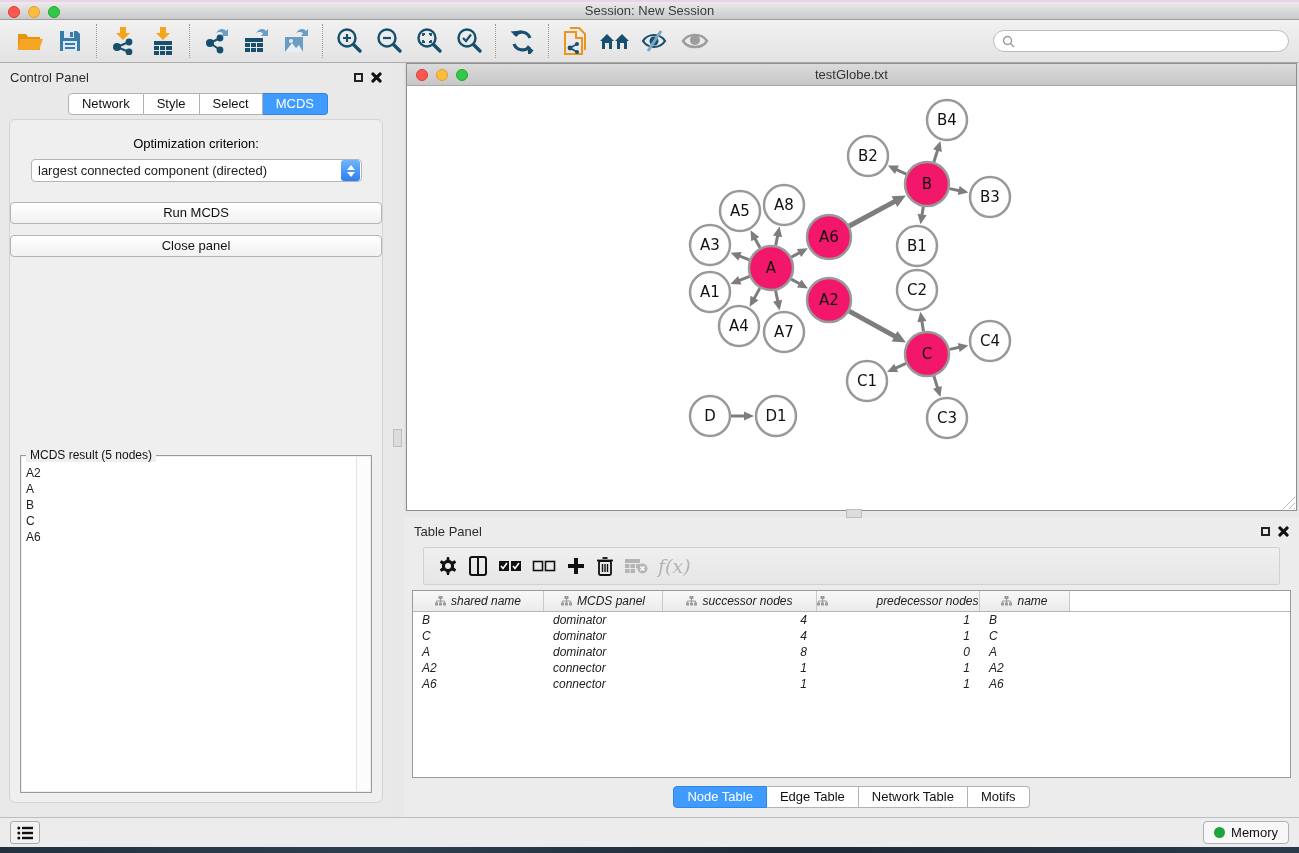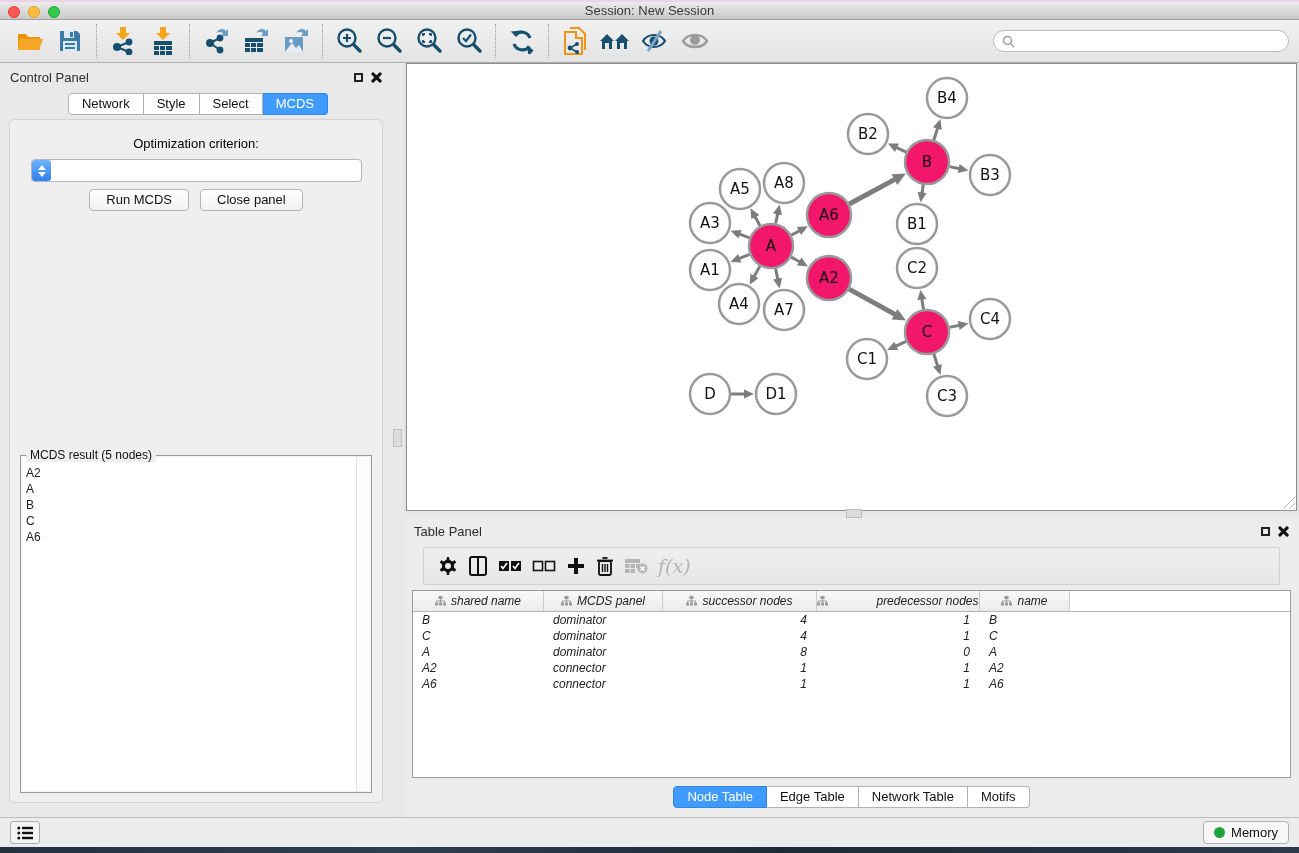--- a/index.html
+++ b/index.html
@@ -45,21 +45,21 @@
   .cp-inner { flex:1; margin:4px 9px 14px; background:#efefef; border:1px solid #d4d4d4; border-radius:6px;
     display:flex; flex-direction:column; padding-top:16px; min-height:0; }
   .opt-label { text-align:center; font-size:13px; color:#000000; }
   .combo { margin:8px 20px 0 21px; height:23px; background:#fff; border:1px solid #b5b5b5; border-radius:4px;
     display:flex; align-items:center; position:relative; }
   .combo-text { flex:1; font-size:13px; padding:0 6px; white-space:nowrap; overflow:hidden; }
   .combo-stepper { width:19px; height:21px; border-radius:3px; background:linear-gradient(#6fb5fd,#2f7ef0);
     margin-right:1px; display:flex; flex-direction:column; align-items:center; justify-content:center; gap:2px; }
   .combo-stepper .up { width:0; height:0; border-left:4px solid transparent; border-right:4px solid transparent; border-bottom:5px solid #fff; }
   .combo-stepper .down { width:0; height:0; border-left:4px solid transparent; border-right:4px solid transparent; border-top:5px solid #fff; }
-  .btn-row { display:flex; justify-content:center; gap:11px; margin-top:7px; }
+  .btn-row { display:flex; justify-content:center; gap:11px; margin-top:20px;flex-direction:column; }
   .pushbtn { font-size:13px; color:#111; background:linear-gradient(#ffffff,#f1f1f1); border:1px solid #b4b4b4;
     border-radius:4px; padding:2px 16px 3px; height:22px; }
   .cp-spacer { flex:1; }
   .resultbox { margin:0 10px 9px; height:338px; border:1px solid #9a9a9a; position:relative; padding:1px; flex:none; background:#efefef; }
   .resultbox-legend { position:absolute; top:-8px; left:5px; background:#efefef; padding:0 4px; font-size:12px; color:#111; }
   .result-list { width:100%; height:100%; background:#fff; display:flex; }
   .result-items { flex:1; padding:8px 4px 0; font-size:12px; line-height:16px; }
   .result-scroll { width:14px; background:#fcfcfc; border-left:1px solid #e2e2e2; }
 
   
@@ -283,20 +283,21 @@
       </div>
       <div class="tabs-row" id="cp-tabs">
           <div class="tab">Network</div>
           <div class="tab">Style</div>
           <div class="tab">Select</div>
           <div class="tab active">MCDS</div>
         </div>
       <div class="cp-inner">
         <div class="opt-label">Optimization criterion:</div>
         <div class="combo">
+          <span class="combo-text">largest connected component (directed)</span>
           <span class="combo-stepper">
               <span class="up"></span>
               <span class="down"></span>
             </span>
         </div>
         <div class="btn-row">
           <button class="pushbtn">Run MCDS</button>
           <button class="pushbtn">Close panel</button>
         </div>
         <div class="cp-spacer"></div>
@@ -316,20 +317,28 @@
       </div>
     </div>
 
     <div class="v-divider">
         <div class="grip"></div>
       </div>
 
     <div class="right-area">
 
       <div class="network-window">
+        <div class="net-titlebar">
+          <div class="lights">
+            <div class="light red"></div>
+            <div class="light yellow"></div>
+            <div class="light green"></div>
+          </div>
+          <div class="net-title">testGlobe.txt</div>
+        </div>
         <div class="net-canvas">
           <svg id="graph-svg" width="889" height="424">
               <line x1="353.01124522107034" y1="161.7948702451939" x2="347.8109303542095" y2="152.2330009738691" stroke="#7d7d7d" stroke-width="3"></line>
               <polygon points="343.51098283201964,144.32664585242324 352.3297282520807,150.91373392046606 344.24767635015826,155.3092358320379" fill="#7d7d7d"></polygon>
               <line x1="368.64810516074095" y1="159.47456729794757" x2="370.7351626094361" y2="149.36036581580979" stroke="#7d7d7d" stroke-width="3"></line>
               <polygon points="372.5539863679869,140.54606606283275 375.0381576211187,151.26935348717765 366.0279845402977,149.41011142288127" fill="#7d7d7d"></polygon>
               <line x1="342.4789624129428" y1="173.88551041799482" x2="332.0066158782075" y2="169.9369207409635" stroke="#7d7d7d" stroke-width="3"></line>
               <polygon points="323.5853403006634,166.76168568713538 334.56521108100236,165.98551711842185 331.3194152482003,174.59393215324474" fill="#7d7d7d"></polygon>
               <line x1="342.59698311096014" y1="190.42085910388454" x2="331.8475445026189" y2="194.65014642519913" stroke="#7d7d7d" stroke-width="3"></line>
               <polygon points="323.47245093734244,197.94526520498002 331.0939386335394,190.0034187385266 334.4622822750932,198.56462549414255" fill="#7d7d7d"></polygon>

